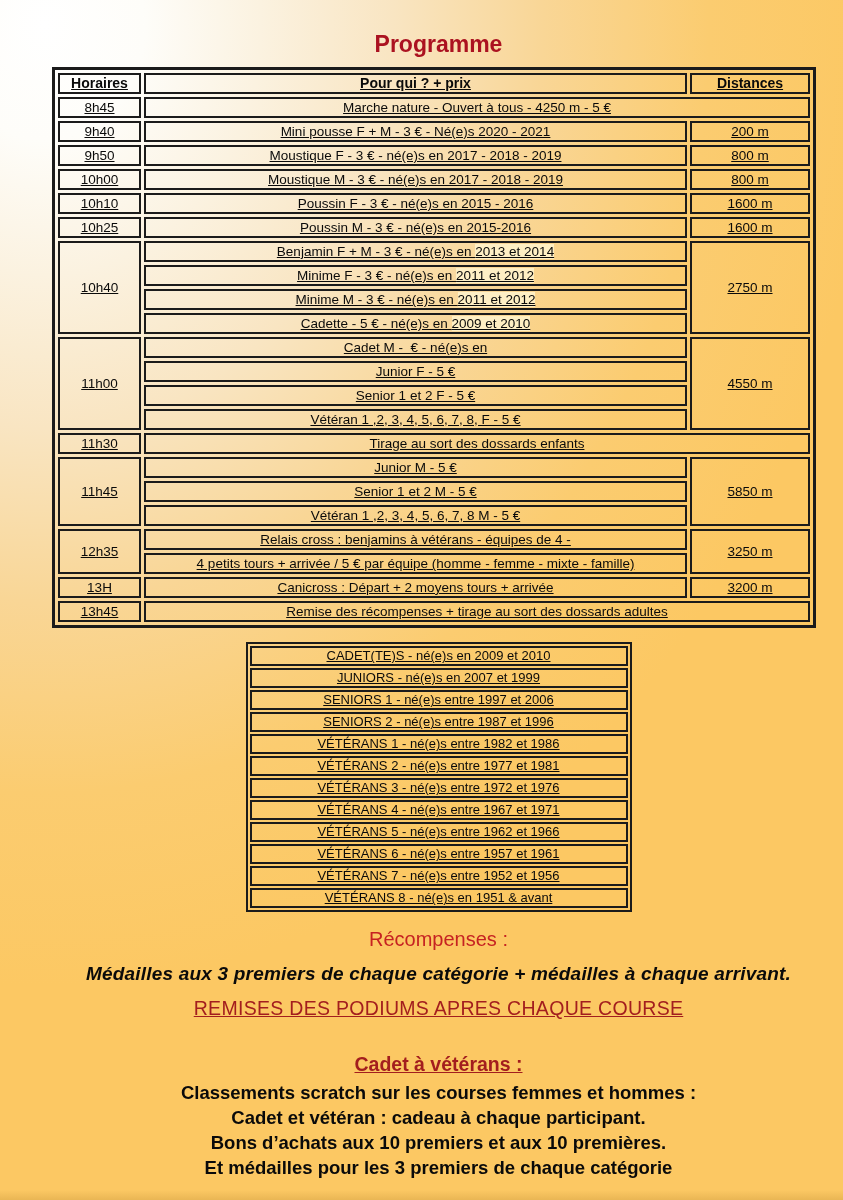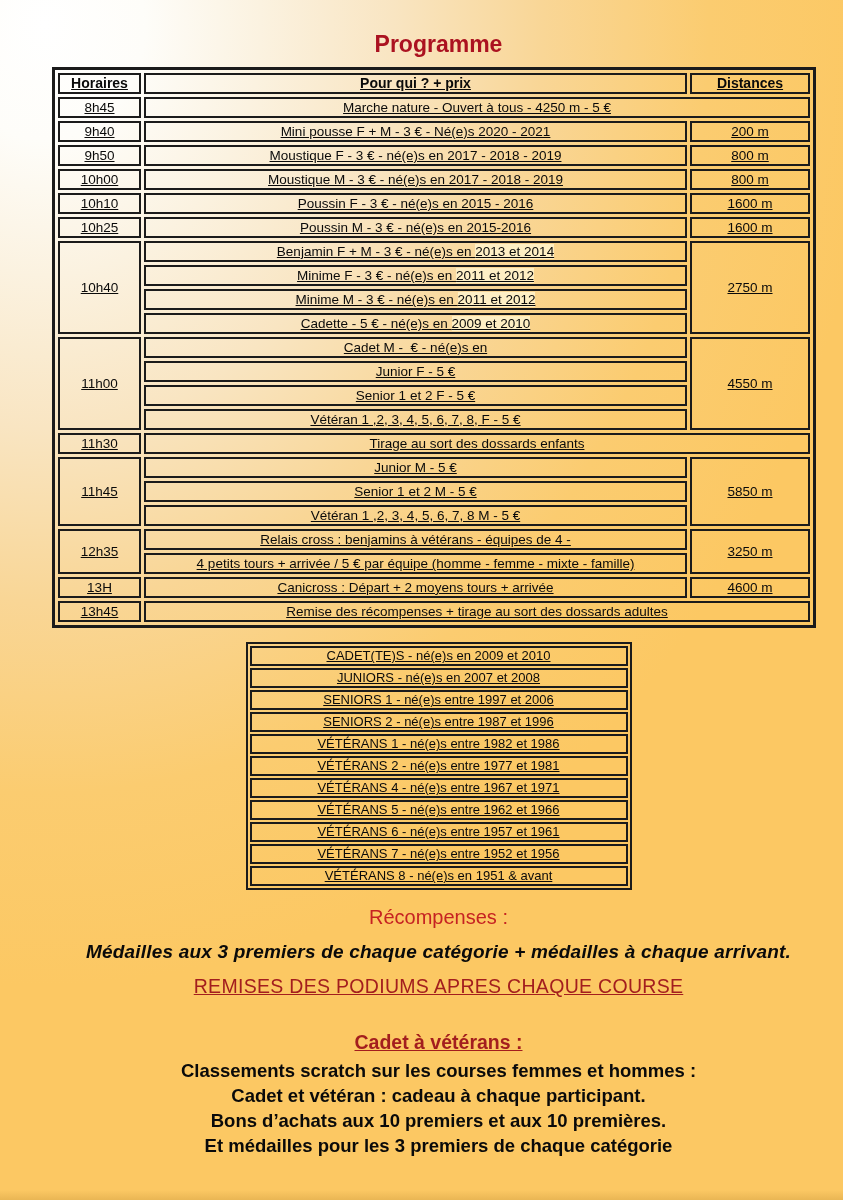--- a/index.html
+++ b/index.html
@@ -207,48 +207,51 @@
           <td class="c-time" rowspan="2">12h35</td>
           <td class="c-event">Relais cross : benjamins à vétérans - équipes de 4 -</td>
           <td class="c-dist" rowspan="2">3250 m</td>
         </tr>
         <tr>
           <td class="c-event">4 petits tours + arrivée / 5 € par équipe (homme - femme - mixte - famille)</td>
         </tr>
         <tr>
           <td class="c-time" rowspan="1">13H</td>
           <td class="c-event">Canicross : Départ + 2 moyens tours + arrivée</td>
-          <td class="c-dist" rowspan="1">4600 m</td>
+          <td class="c-dist" rowspan="1">3200 m</td>
         </tr>
         <tr>
           <td class="c-time" rowspan="1">13h45</td>
           <td class="c-event" colspan="2">Remise des récompenses + tirage au sort des dossards adultes</td>
         </tr>
       </tbody>
   </table>
 
   <table class="categories">
     <tbody id="categories-body">
         <tr>
           <td>CADET(TE)S - né(e)s en 2009 et 2010</td>
         </tr>
         <tr>
-          <td>JUNIORS - né(e)s en 2007 et 2008</td>
+          <td>JUNIORS - né(e)s en 2007 et 1999</td>
         </tr>
         <tr>
           <td>SENIORS 1 - né(e)s entre 1997 et 2006</td>
         </tr>
         <tr>
           <td>SENIORS 2 - né(e)s entre 1987 et 1996</td>
         </tr>
         <tr>
           <td>VÉTÉRANS 1 - né(e)s entre 1982 et 1986</td>
         </tr>
         <tr>
           <td>VÉTÉRANS 2 - né(e)s entre 1977 et 1981</td>
+        </tr>
+        <tr>
+          <td>VÉTÉRANS 3 - né(e)s entre 1972 et 1976</td>
         </tr>
         <tr>
           <td>VÉTÉRANS 4 - né(e)s entre 1967 et 1971</td>
         </tr>
         <tr>
           <td>VÉTÉRANS 5 - né(e)s entre 1962 et 1966</td>
         </tr>
         <tr>
           <td>VÉTÉRANS 6 - né(e)s entre 1957 et 1961</td>
         </tr>

